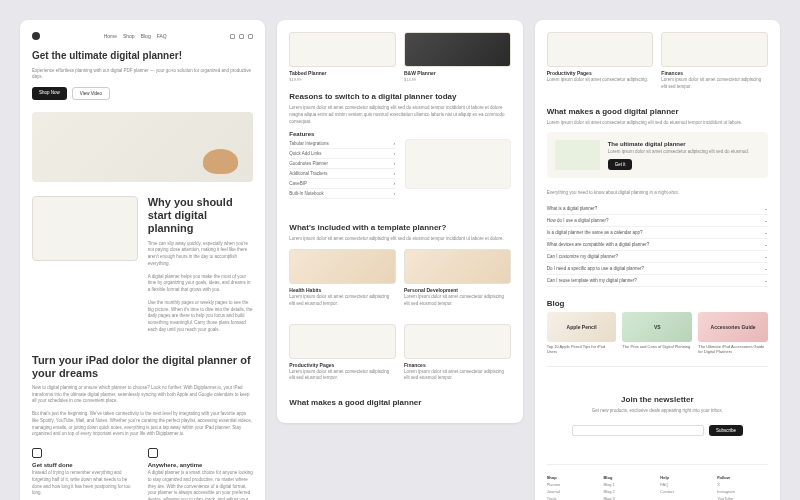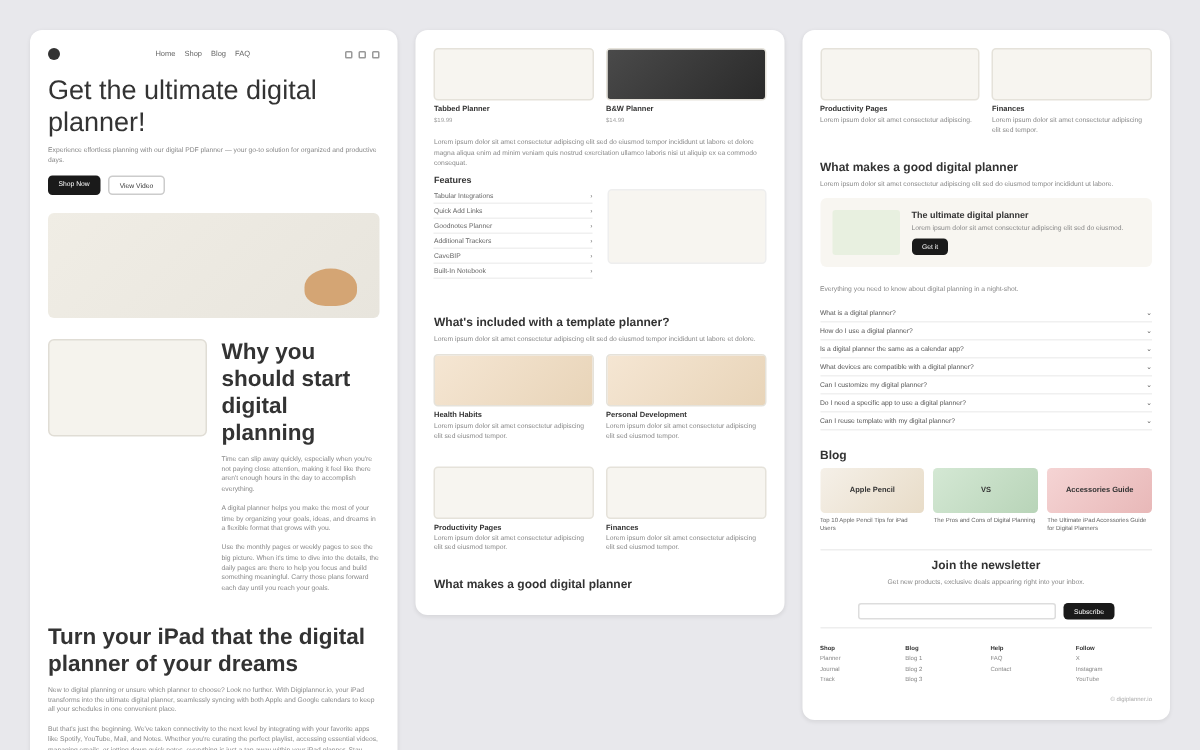--- a/index.html
+++ b/index.html
@@ -3,22 +3,22 @@
 <meta charset="utf-8">
 <style>
 *{margin:0;padding:0;box-sizing:border-box;font-family:-apple-system,BlinkMacSystemFont,sans-serif}
 body{background:#e8e8ec;padding:20px;display:flex;gap:12px;justify-content:center;align-items:flex-start}
 .panel{background:#fff;border-radius:8px;width:250px;padding:12px;font-size:5.5px;color:#333;box-shadow:0 1px 3px rgba(0,0,0,0.08)}
 .nav{display:flex;justify-content:space-between;align-items:center;margin-bottom:10px}
 .nav-logo{width:8px;height:8px;border-radius:50%;background:#333}
 .nav-links{display:flex;gap:6px;font-size:5px;color:#666}
 .nav-icons{display:flex;gap:4px}
 .nav-icons span{width:5px;height:5px;border:0.5px solid #999;border-radius:1px}
-h1{font-size:18px;font-weight:400;line-height:1.15;margin-bottom:6px}
-h2{font-size:15px;font-weight:700;line-height:1.2;margin-bottom:5px}
+h1{font-size:10px;font-weight:700;line-height:1.15;margin-bottom:6px}
+h2{font-size:11px;font-weight:700;line-height:1.2;margin-bottom:5px}
 h3{font-size:8px;font-weight:700;margin-bottom:4px}
 h4{font-size:6px;font-weight:700;margin-bottom:2px}
 .body-text{font-size:4.5px;color:#888;line-height:1.5;margin-bottom:6px}
 .btns{display:flex;gap:5px;margin-bottom:12px}
 .btn-dark{background:#1a1a1a;color:#fff;padding:3px 7px;border-radius:3px;font-size:4.5px;display:inline-block}
 .btn-light{background:#fff;border:0.5px solid #ccc;padding:3px 7px;border-radius:3px;font-size:4.5px}
 .hero-img{background:linear-gradient(135deg,#f0ede5,#e8e5dd);border-radius:4px;height:70px;margin-bottom:14px;position:relative}
 .hero-img::after{content:'';position:absolute;right:15px;bottom:8px;width:35px;height:25px;background:#d4a574;border-radius:50% 50% 40% 40%}
 .two-col{display:flex;gap:10px;margin-bottom:14px}
 .col{flex:1}
@@ -39,21 +39,21 @@
 .callout{background:#f8f6f1;border-radius:4px;padding:8px;margin-bottom:12px;display:flex;gap:8px;align-items:center}
 .callout-img{width:45px;height:30px;background:#e8f0e0;border-radius:2px;flex-shrink:0}
 .faq-item{padding:3px 0;border-bottom:0.5px solid #f0f0f0;font-size:4.5px;color:#555;display:flex;justify-content:space-between}
 .blog-row{display:flex;gap:6px;margin-bottom:12px}
 .blog-card{flex:1}
 .blog-img{height:30px;border-radius:3px;margin-bottom:2px;display:flex;align-items:center;justify-content:center;font-size:5px;font-weight:600}
 .blog-img.b1{background:linear-gradient(135deg,#f5f0e8,#e8dcc8)}
 .blog-img.b2{background:linear-gradient(135deg,#d4e8d4,#b8d4b8)}
 .blog-img.b3{background:linear-gradient(135deg,#f5d4d4,#e8b8b8)}
 .blog-title{font-size:4px;color:#666}
-.news{text-align:center;padding:5px 0;border-top:0.5px solid #eee;border-bottom:0.5px solid #eee;margin-bottom:10px}
+.news{text-align:center;padding:28px 0;border-top:0.5px solid #eee;border-bottom:0.5px solid #eee;margin-bottom:10px}
 .news input{width:60%;padding:2px;font-size:4px;border:0.5px solid #ddd;border-radius:2px;margin-top:4px}
 .footer{display:grid;grid-template-columns:repeat(4,1fr);gap:6px;font-size:4px;color:#888}
 .footer-col div{margin-bottom:2px}
 .footer-head{color:#333;font-weight:600;margin-bottom:3px}
 .section{margin-bottom:12px}
 </style>
 </head>
 <body>
 
 <div class="panel">
@@ -85,21 +85,21 @@
         <div class="tablet-img"></div>
       </div>
     <div class="col">
       <h2>Why you should start digital planning</h2>
       <p class="body-text">Time can slip away quickly, especially when you're not paying close attention, making it feel like there aren't enough hours in the day to accomplish everything.</p>
       <p class="body-text">A digital planner helps you make the most of your time by organizing your goals, ideas, and dreams in a flexible format that grows with you.</p>
       <p class="body-text">Use the monthly pages or weekly pages to see the big picture. When it's time to dive into the details, the daily pages are there to help you focus and build something meaningful. Carry those plans forward each day until you reach your goals.</p>
     </div>
   </div>
 
-  <h2>Turn your iPad that the digital planner of your dreams</h2>
+  <h2>Turn your iPad dolor the digital planner of your dreams</h2>
   <p class="body-text">New to digital planning or unsure which planner to choose? Look no further. With Digiplanner.io, your iPad transforms into the ultimate digital planner, seamlessly syncing with both Apple and Google calendars to keep all your schedules in one convenient place.</p>
   <p class="body-text">But that's just the beginning. We've taken connectivity to the next level by integrating with your favorite apps like Spotify, YouTube, Mail, and Notes. Whether you're curating the perfect playlist, accessing essential videos, managing emails, or jotting down quick notes, everything is just a tap away within your iPad planner. Stay organized and on top of every important event in your life with Digiplanner.io.</p>
 
   <div class="feat-grid">
     <div class="feat">
       <div class="feat-icon"></div>
       <h4>Get stuff done</h4>
       <p class="body-text">Instead of trying to remember everything and forgetting half of it, write down what needs to be done and how long it has been postponing for too long.</p>
     </div>
     <div class="feat">
@@ -118,20 +118,21 @@
       <div class="prod-title">Tabbed Planner</div>
       <div class="prod-sub">$19.99</div>
     </div>
     <div class="prod-card">
       <div class="prod-img dark"></div>
       <div class="prod-title">B&amp;W Planner</div>
       <div class="prod-sub">$14.99</div>
     </div>
   </div>
 
+  <h3>Reasons to switch to a digital planner today</h3>
   <p class="body-text">Lorem ipsum dolor sit amet consectetur adipiscing elit sed do eiusmod tempor incididunt ut labore et dolore magna aliqua enim ad minim veniam quis nostrud exercitation ullamco laboris nisi ut aliquip ex ea commodo consequat.</p>
 
   <h4>Features</h4>
   <div class="two-col">
     <div class="col feat-list">
       <div class="feat-row">
           <span>Tabular Integrations</span>
           <span>›</span>
         </div>
       <div class="feat-row">

